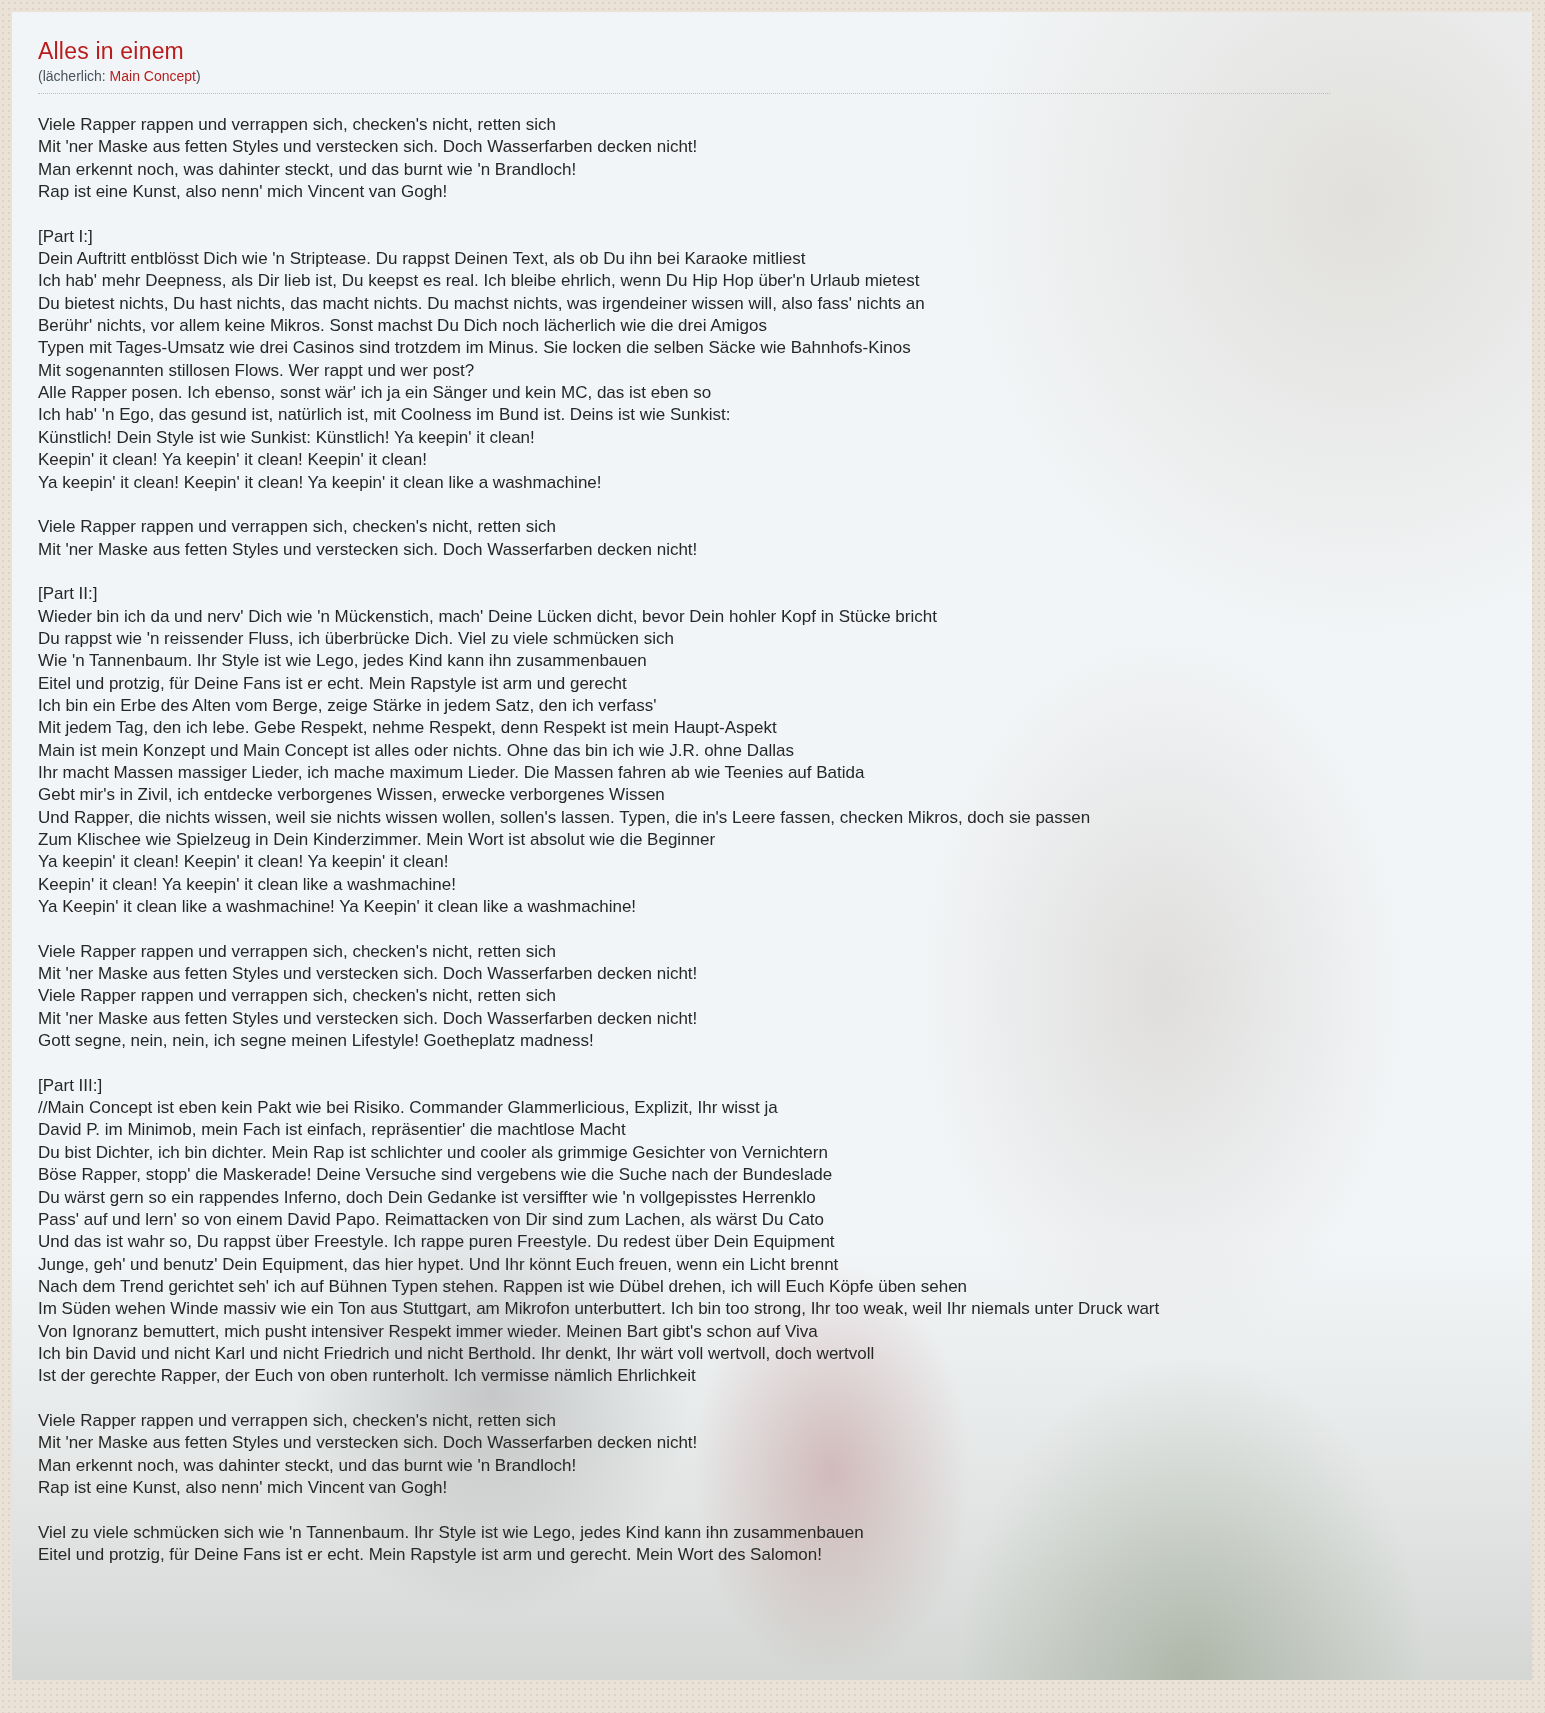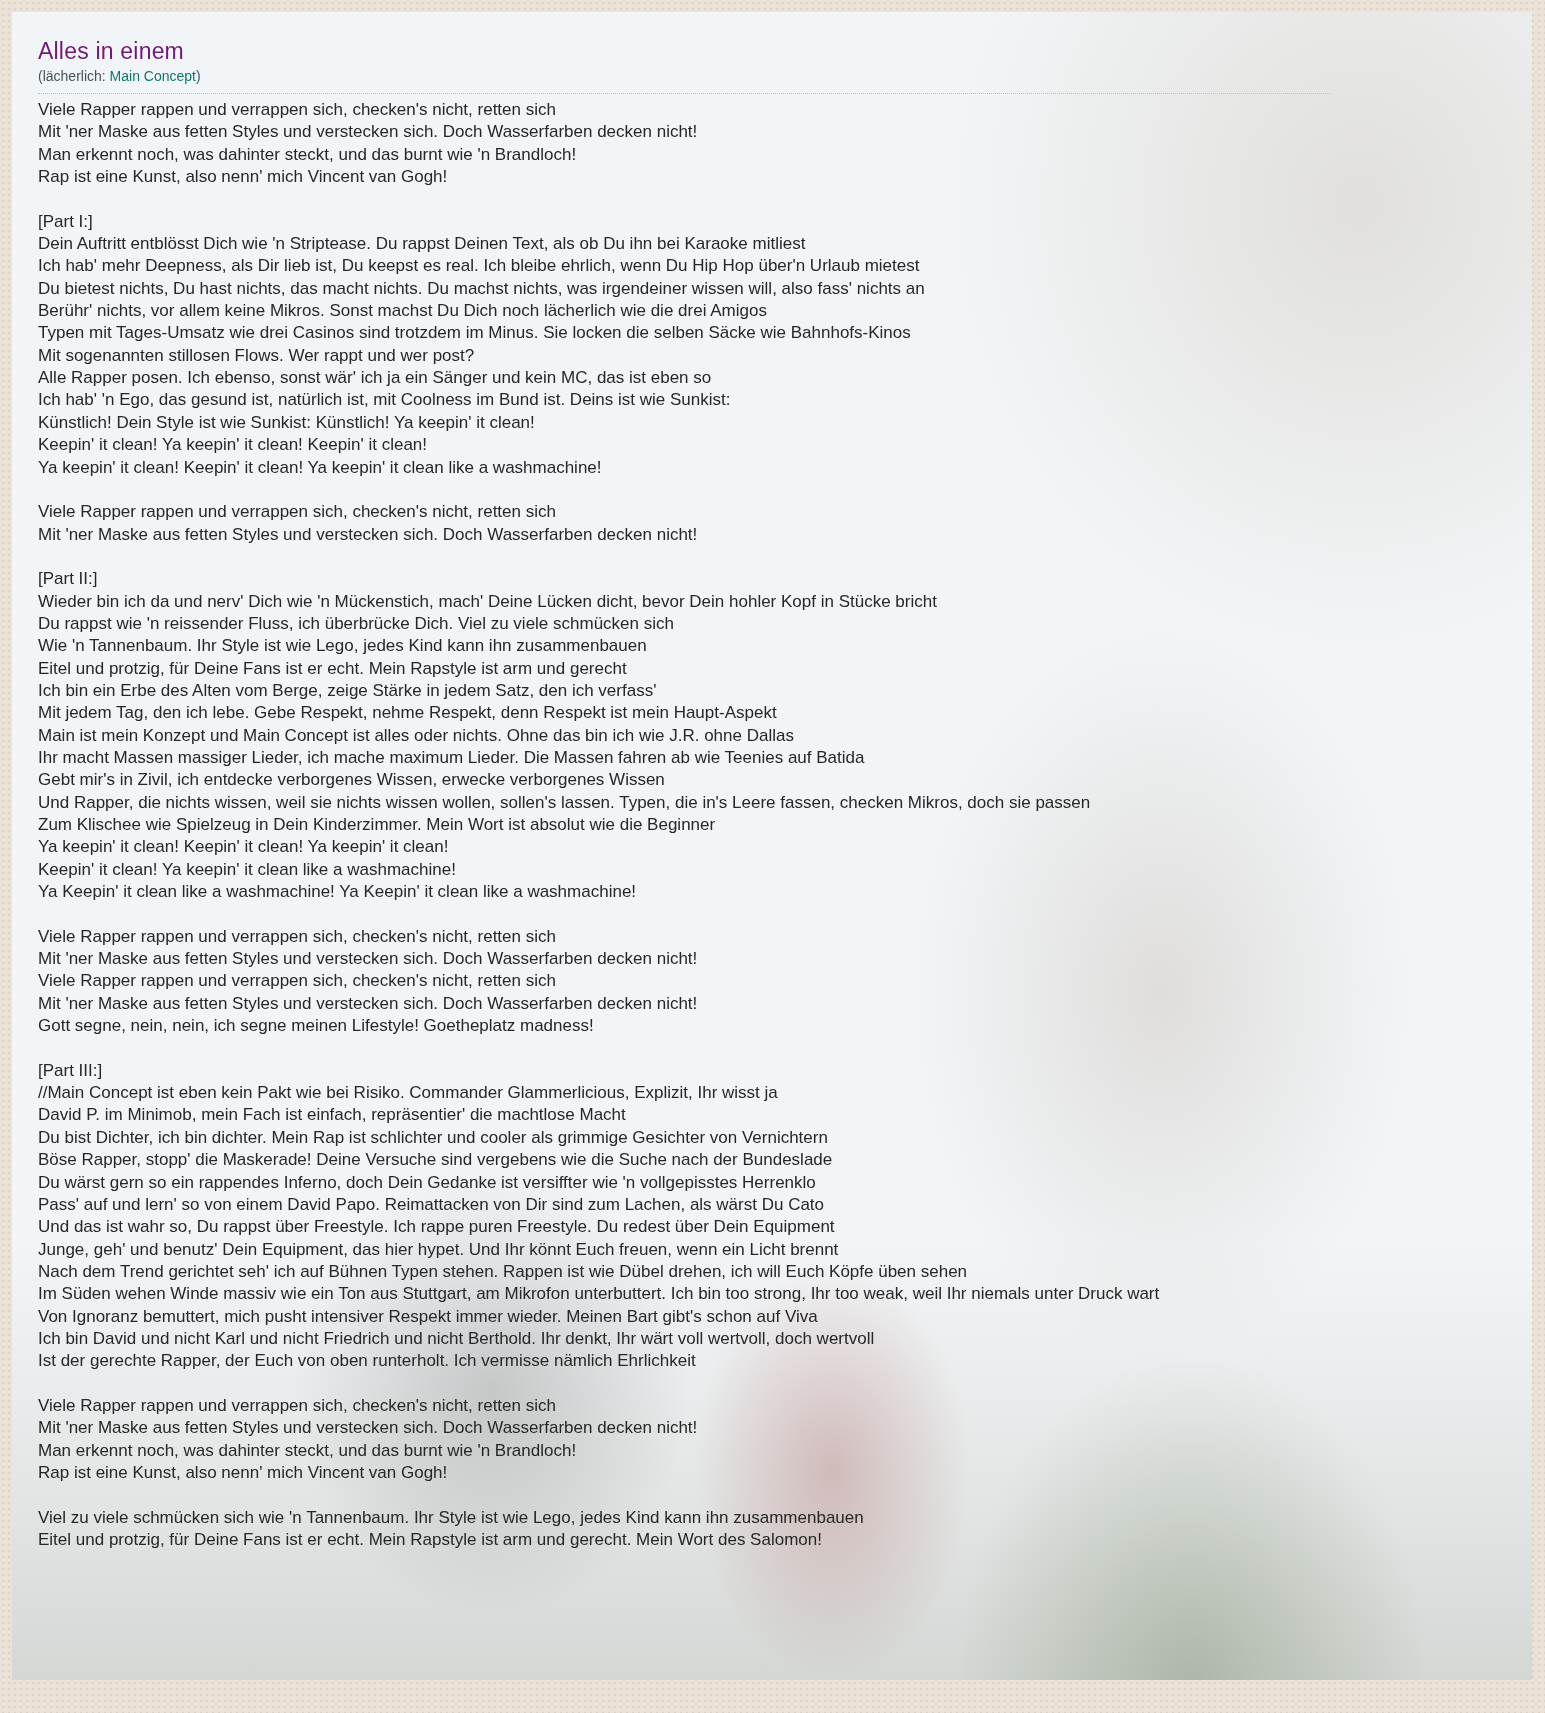--- a/index.html
+++ b/index.html
@@ -53,37 +53,37 @@
   }
   .inner {
     position: relative;
     z-index: 2;
     padding: 26px 26px 0 26px;
   }
   .song-title {
     margin: 0 0 3px 0;
     font-size: 23px;
     font-weight: normal;
-    color: #701a75;
+    color: #b91c1c;
     letter-spacing: 0.2px;
   }
   .artist-line {
     font-size: 14px;
     color: #46525a;
     padding-bottom: 9px;
     border-bottom: 1px dotted #b6bdc4;
     width: 88%;
   }
   .artist-link {
-    color: #0f766e;
+    color: #b91c1c;
     text-decoration: none;
     cursor: pointer;
   }
   .lyrics {
-    margin-top: 5px;
+    margin-top: 20px;
     font-size: 17px;
     color: #272727;
     white-space: pre;
   }
   .line {
     min-height: 22.35px;
     line-height: 22.35px;
   }
 </style>
 </head>

